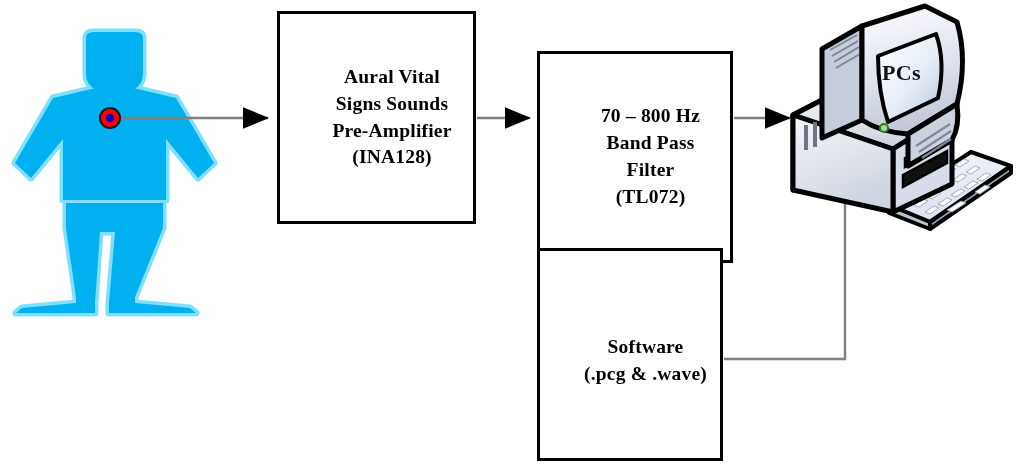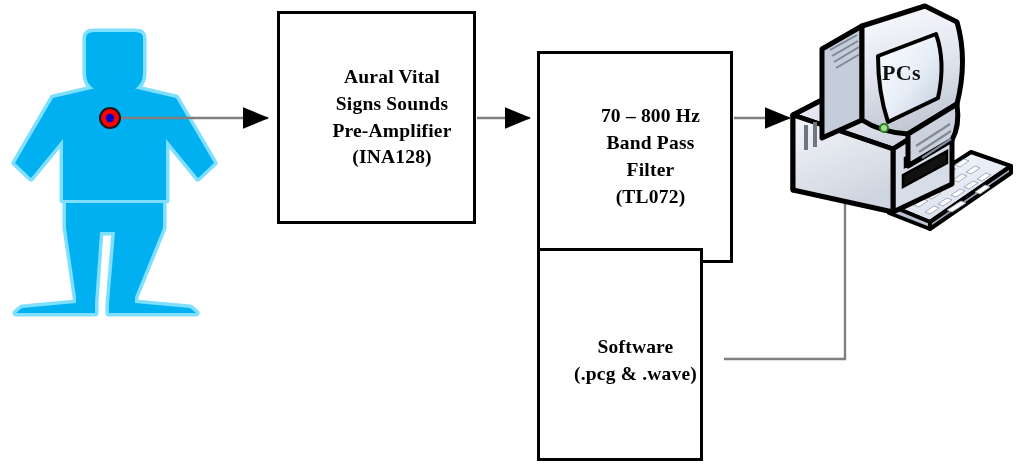--- a/index.html
+++ b/index.html
@@ -54,21 +54,21 @@
   #block-filter {
     left: 537px;
     top: 11px;
     width: 196px;
     height: 212px;
     margin-top: 40px;
   }
   #block-software {
     left: 537px;
     top: 248px;
-    width: 166px;
+    width: 186px;
     height: 213px;
   }
   #block-software .block-label {
     position: relative;
     top: 6px;
   }
   .pc-label {
     position: absolute;
     left: 882px;
     top: 60px;

